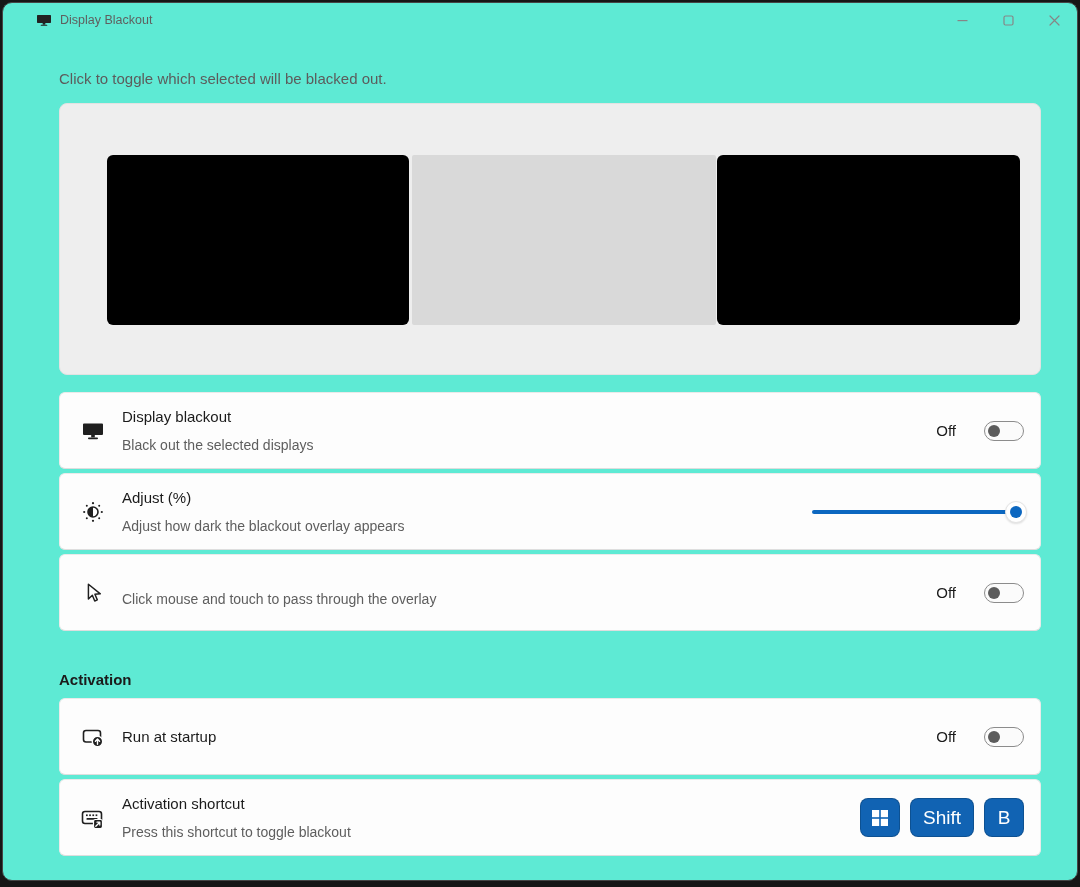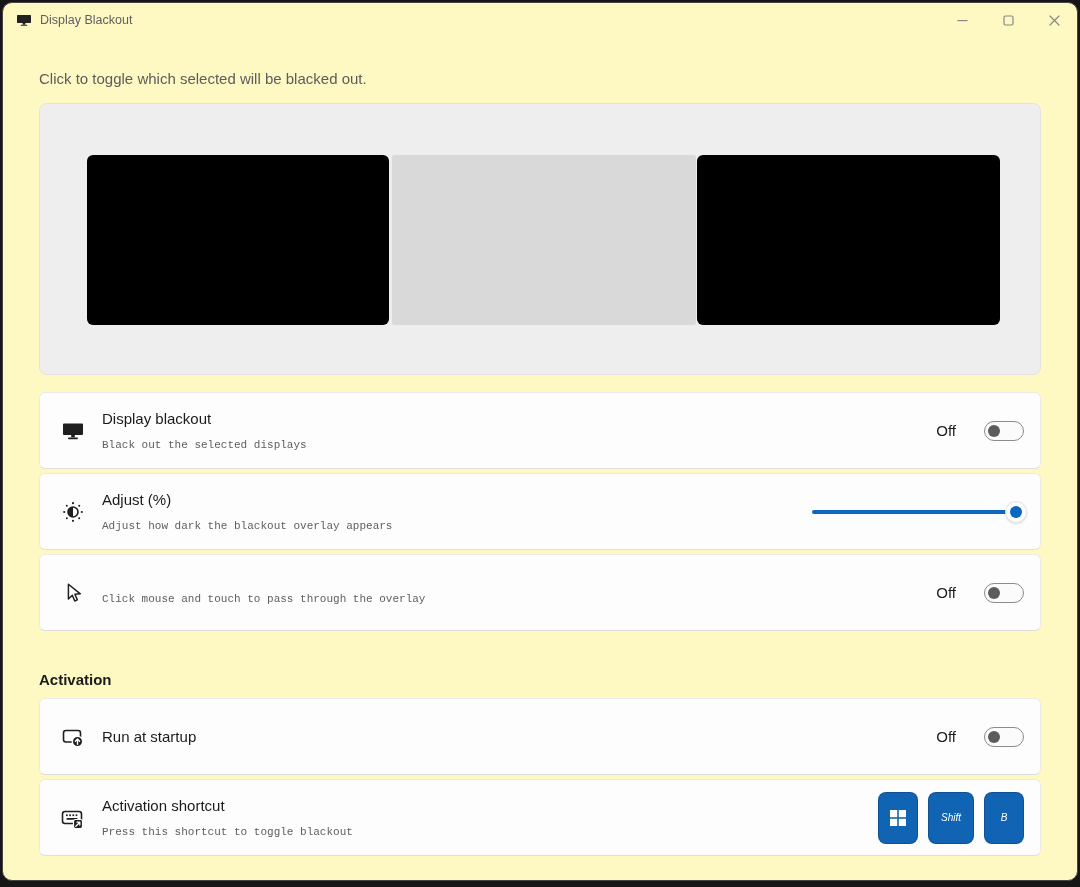--- a/index.html
+++ b/index.html
@@ -5,24 +5,25 @@
   * { margin:0; padding:0; box-sizing:border-box; }
   html,body { width:1080px; height:887px; }
   body {
     background:#161616;
     font-family:"Liberation Sans", sans-serif;
     overflow:hidden;
     position:relative;
   }
   .window {
     position:absolute; left:2px; top:2px; right:2px; bottom:6px;
-    background:#fef9c3;
+    background:#5eead4;
     border:1px solid #454545;
     border-radius:10px;
     overflow:hidden;
+    padding-left:20px;
   }
   
   .titlebar { height:34px; display:flex; align-items:center; position:relative; }
   .app-icon { margin-left:13px; display:flex; align-items:center; }
   .titlebar .title { margin-left:8px; font-size:12.5px; color:#5f5f5f; }
   .win-controls { position:absolute; right:0; top:0; height:34px; display:flex; }
   .wc { width:46px; height:34px; border:none; background:transparent; display:flex; align-items:center; justify-content:center; color:#868686; cursor:pointer; }
   
   .instruction { margin:33px 36px 0 36px; font-size:15px; color:#5c5c5c; }
   
@@ -41,21 +42,21 @@
   .card {
     height:77px; background:#fdfdfd;
     border:1px solid #eaeaea; border-bottom-color:#dedede;
     border-radius:6px;
     display:flex; align-items:center;
     padding:0 16px 0 20px;
   }
   .card-icon { width:26px; display:flex; justify-content:center; color:#1f1f1f; flex:none; }
   .card-text { margin-left:16px; flex:1; min-width:0; }
   .card-title { font-size:15px; color:#1b1b1b; }
-  .card-sub { font-size:11px; color:#5e5e5e; margin-top:12px;font-family:Liberation Mono, monospace; }
+  .card-sub { font-size:14px; color:#5e5e5e; margin-top:12px; }
   .card-control { display:flex; align-items:center; gap:28px; flex:none; }
   .section-header { margin:40px 36px 10px 36px; font-size:15px; font-weight:700; color:#1b1b1b; }
   
   .toggle-label { font-size:15px; color:#1b1b1b; }
   .toggle {
     width:40px; height:20px; border-radius:10px;
     border:1px solid #8c8c8c; background:#fbfbfb;
     position:relative; cursor:pointer;
   }
   .toggle .knob {
@@ -71,24 +72,24 @@
   .slider .thumb {
     position:absolute; right:-3px; top:50%; transform:translateY(-50%);
     width:22px; height:22px; border-radius:50%; background:#ffffff;
     border:1px solid #e4e4e4; box-shadow:0 1px 2px rgba(0,0,0,0.12);
     display:flex; align-items:center; justify-content:center;
   }
   .slider .thumb::after { content:""; width:12px; height:12px; border-radius:50%; background:#0c67c0; }
   
   .keys { display:flex; gap:10px; }
   .key {
-    min-width:40px; height:52px; padding:0 12px;
+    min-width:40px; height:39px; padding:0 12px;
     background:#1163b3; border:1px solid rgba(0,0,0,0.18); border-radius:8px;
-    color:#ffffff; font-size:10px;
-    display:flex; align-items:center; justify-content:center; cursor:pointer;font-style:italic;
+    color:#ffffff; font-size:19px;
+    display:flex; align-items:center; justify-content:center; cursor:pointer;
   }
   .key.square { padding:0; width:40px; }
 </style>
 </head>
 <body>
 
 <div class="window">
 
   <div class="titlebar">
     <span class="app-icon">

